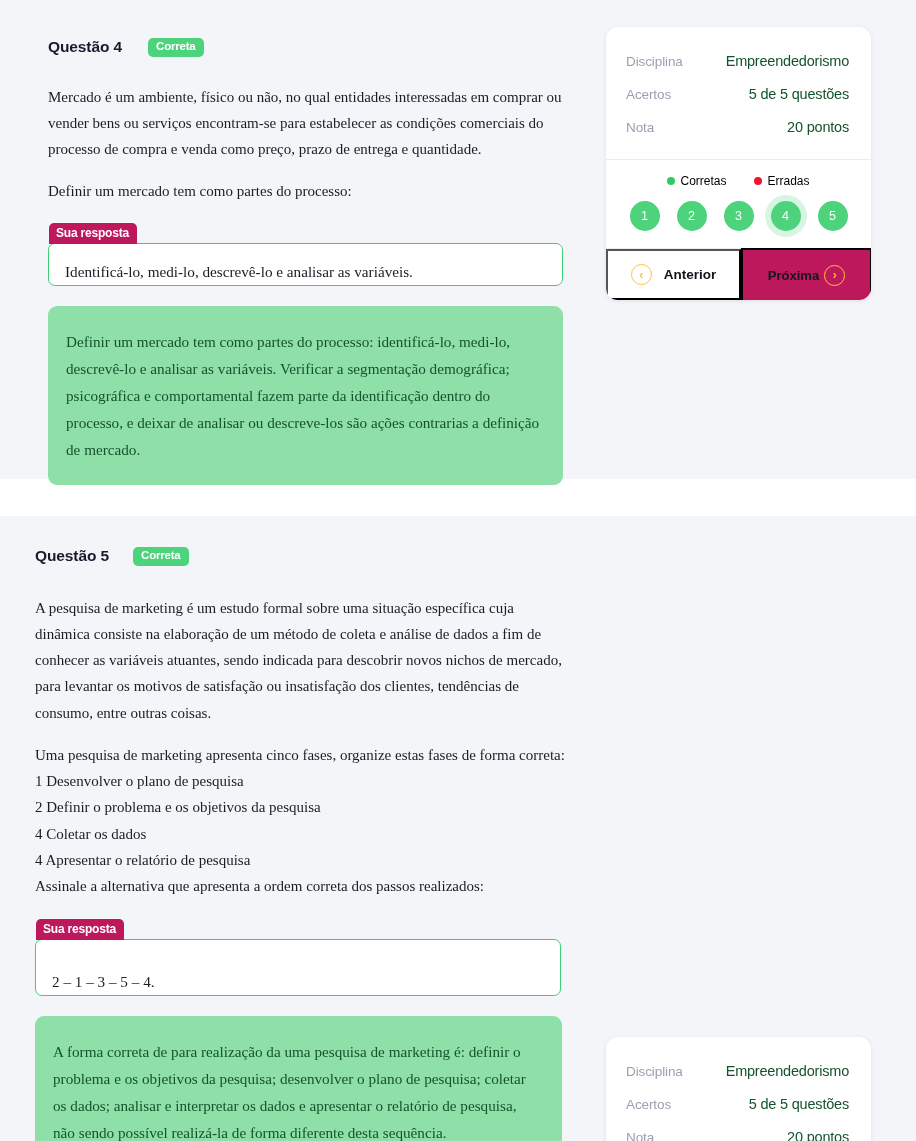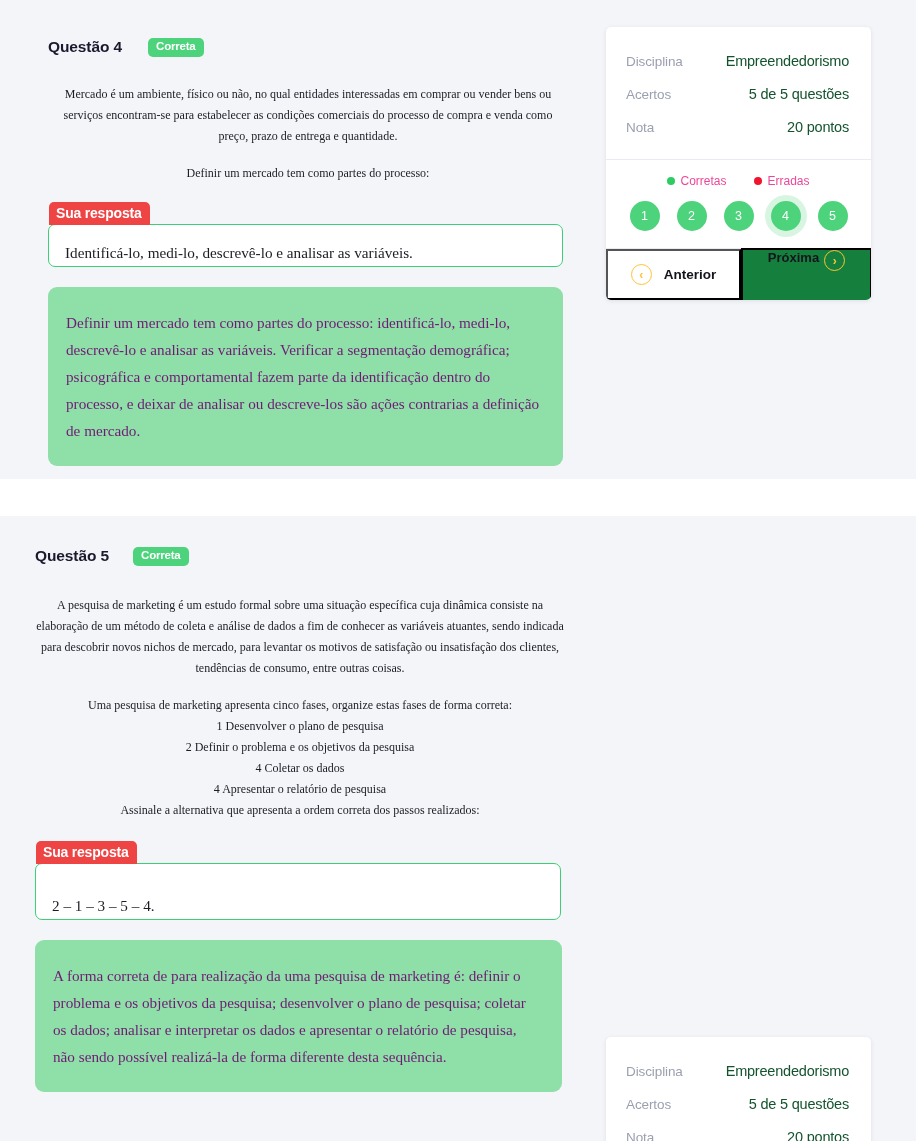--- a/index.html
+++ b/index.html
@@ -45,41 +45,40 @@
     border-radius: 5px;
     padding: 3px 8px 4px 8px;
     line-height: 1;
     margin-left: 26px;
     letter-spacing: -0.2px;
   }
   #main-q5 .badge-correta { margin-left: 24px; }
 
   .q-body {
     font-family: "Liberation Serif", serif;
-    font-size: 12px;
+    font-size: 15px;
     line-height: 1.75;
     color: #1c1c24;
-    text-align: center;
   }
   #main-q4 .q-body { margin-top: 27px; }
   #main-q5 .q-body { margin-top: 29px; }
   .q-body p + p { margin-top: 16px; }
   .q-enum { margin-top: 0px; }
   .q-enum div { white-space: nowrap; }
 
   
   .answer-wrap { position: relative; }
   #main-q4 .answer-wrap { margin-top: 18px; width: 515px; }
   #main-q5 .answer-wrap { margin-top: 20px; width: 526px; }
 
   .answer-tab {
     display: inline-block;
-    background: #ef4444;
+    background: #be185d;
     color: #ffffff;
-    font-size: 14px;
+    font-size: 12px;
     font-weight: bold;
     padding: 3px 8px 3px 7px;
     border-radius: 5px 5px 0 0;
     line-height: 1.25;
     letter-spacing: -0.2px;
     position: relative;
     left: 1px;
   }
   .answer-box {
     border: 1.4px solid #3ece77;
@@ -93,32 +92,32 @@
   }
   #main-q4 .answer-box { height: 43px; padding-top: 19px; }
   #main-q5 .answer-box { height: 56px; padding-top: 33px; }
 
   .explanation-box {
     background: #8fdfa8;
     border-radius: 9px;
     font-family: "Liberation Serif", serif;
     font-size: 15.2px;
     line-height: 1.78;
-    color: #701a75;
+    color: #14532d;
     padding: 22px 22px 22px 18px;
   }
   #main-q4 .explanation-box { margin-top: 20px; width: 515px; }
   #main-q5 .explanation-box { margin-top: 20px; width: 527px; }
 
   
   .side-card {
     position: absolute;
     width: 265px;
     background: #ffffff;
-    border-radius: 5px;
+    border-radius: 12px;
     box-shadow: 0 1px 4px rgba(30,35,60,0.10);
     overflow: hidden;
   }
   #card-q4 { left: 606px; top: 27px; }
   #card-q5 { left: 606px; top: 521px; }
 
   .card-stats { padding: 26px 22px 20px 20px; }
   .stat-row {
     display: flex;
     justify-content: space-between;
@@ -132,21 +131,21 @@
   .card-divider { height: 1px; background: #e9ebf1; margin: 0; }
 
   .card-nav-area { padding: 14px 0 14px 0; }
   .legend {
     display: flex;
     justify-content: center;
     gap: 28px;
     align-items: center;
     margin-bottom: 13px;
   }
-  .legend-item { display: flex; align-items: center; gap: 5px; font-size: 12px; color: #ec4899; }
+  .legend-item { display: flex; align-items: center; gap: 5px; font-size: 12px; color: #000000; }
   .dot { width: 8px; height: 8px; border-radius: 50%; display: inline-block; }
   .dot-green { background: #2ecc62; }
   .dot-red { background: #f0142f; }
 
   .pills { display: flex; justify-content: center; gap: 17px; padding: 0 10px 3px 10px; }
   .pill {
     width: 30px; height: 30px;
     border-radius: 50%;
     background: #4cd37b;
     color: #ffffff;
@@ -163,25 +162,25 @@
   }
   .nav-prev {
     flex: 1;
     display: flex; align-items: center; justify-content: center;
     gap: 12px;
     font-size: 13.5px; font-weight: bold; color: #14151c;
     background: #ffffff;
   }
   .nav-next {
     width: 131px;
-    display: flex; justify-content: center;
+    display: flex; align-items: center; justify-content: center;
     gap: 5px;
     font-size: 13px; font-weight: bold; color: #14151c;
     border: 2.5px solid #000000;
-    background: #15803d;
+    background: #be185d;
     margin: -1px -1px -1px 0;
     height: 54px;
   }
   .arrow-ico {
     width: 21px; height: 21px;
     border-radius: 50%;
     border: 1.6px solid #ffc233;
     color: #ffc233;
     display: flex; align-items: center; justify-content: center;
     font-size: 12px;

